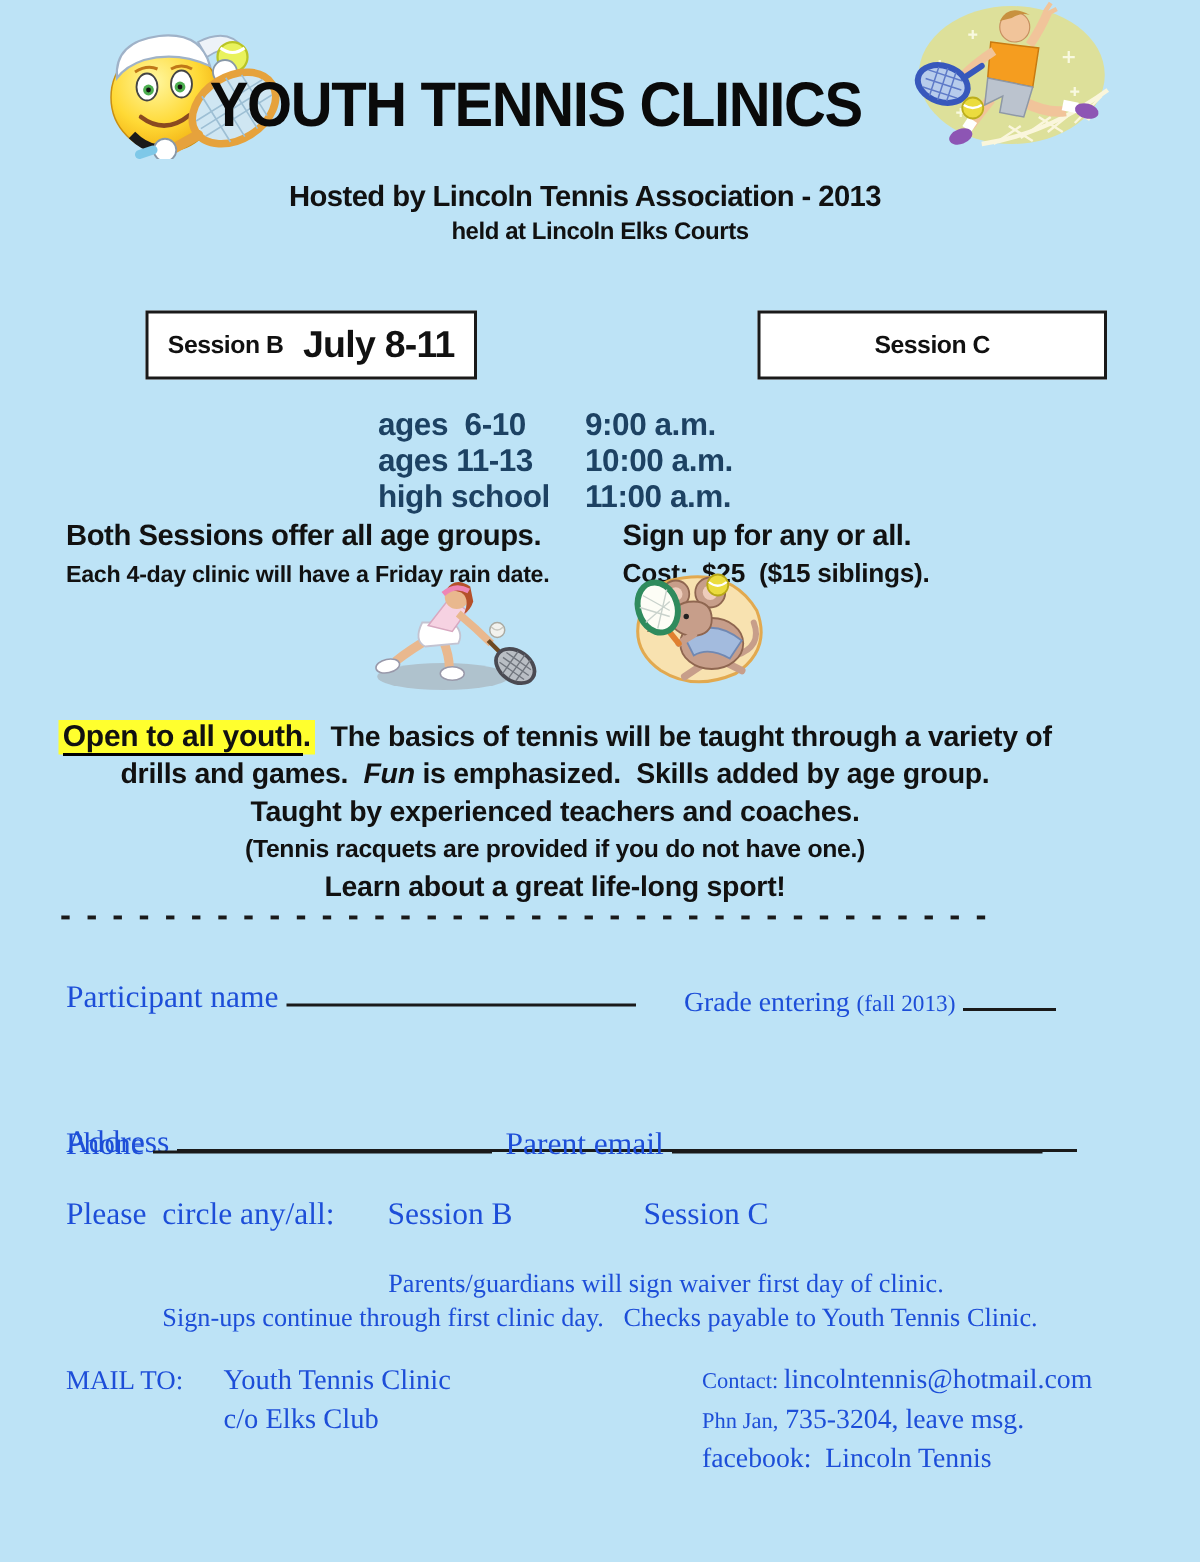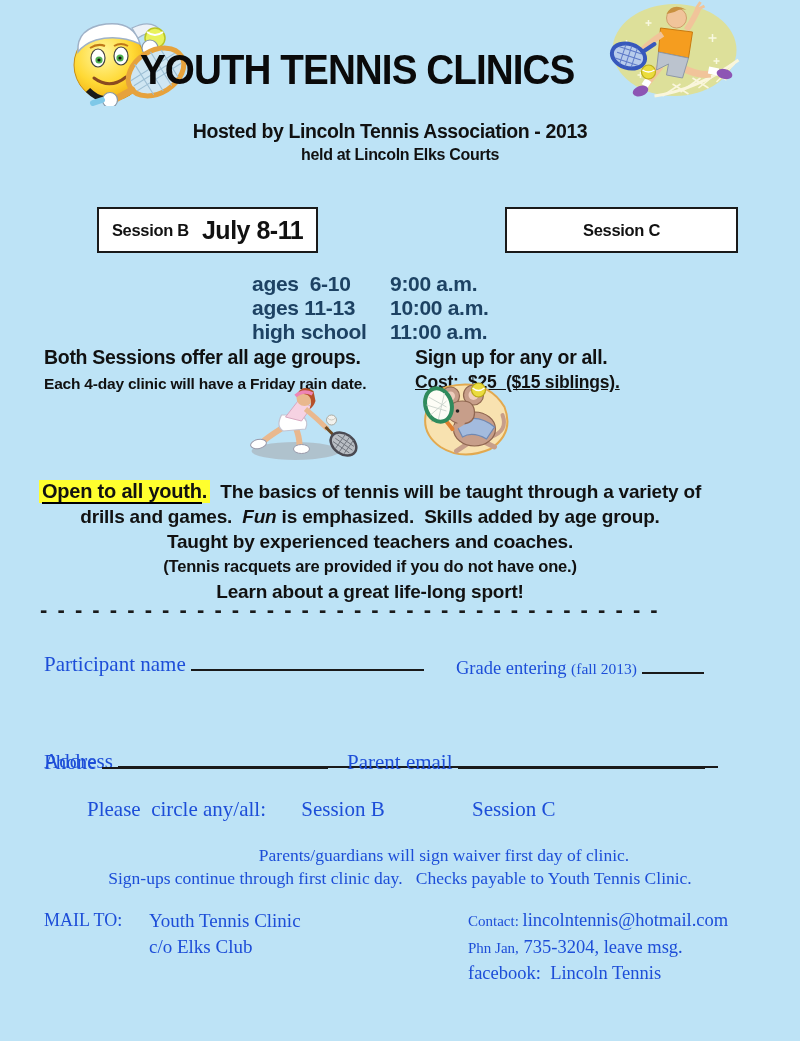--- a/index.html
+++ b/index.html
@@ -29,21 +29,21 @@
   
   .schedule { left:252px; top:272px; color:#1D4263; font-weight:700; font-size:21px; letter-spacing:-0.3px; }
   .schedule .row { line-height:24px; }
   .schedule .group { display:inline-block; width:138px; }
 
   
   .detail { top:346px; }
   .detail .d-head { font-weight:700; font-size:19.5px; letter-spacing:-0.3px; }
   .detail .d-note { font-weight:700; margin-top:6px; letter-spacing:-0.2px; }
   .detail-left { left:44px; } .detail-left .d-note { font-size:15.5px; }
-  .detail-right { left:415px; } .detail-right .d-note { font-size:17.5px; margin-top:3px;text-decoration:underline; }
+  .detail-right { left:415px; } .detail-right .d-note { font-size:17.5px; margin-top:3px; }
 
   
   .about { left:0; top:479px; width:740px; text-align:center; font-weight:700; font-size:19px;
            letter-spacing:-0.2px; }
   .about div { line-height:25px; white-space:nowrap; }
   .about .small-line { font-size:16.5px; }
   .hl { background:#FFFF2E; padding:0 3px 1px 3px; font-size:20px; }
   .hl .ul { border-bottom:2.5px solid #000; }
   .fun-italic { font-style:italic; }
 
@@ -52,21 +52,21 @@
 
   
   .serif { font-family:"Liberation Serif", serif; color:#1d4ed8; }
   .form-row { font-size:21px; }
   .blank { display:inline-block; border-bottom:2px solid #1a1a1a; height:19px; vertical-align:baseline; }
   .row-participant { left:44px; top:650px; }
   .grade-group { left:456px; top:653px; font-size:18.5px; }
   .grade-small { font-size:15.5px; }
   .row-address { left:44px; top:699px;margin-top:48px; }
   .row-phone { left:44px; top:748px; }
-  .row-circle { left:44px; top:797px;margin-left:43px; }
+  .row-circle { left:44px; top:797px; }
   .opt-b { margin-left:30px; }
   .opt-c { margin-left:82px; }
 
   .note { left:0; width:800px; text-align:center; font-size:17.5px; }
   .note1 { top:845px;padding-left:44px; } .note2 { top:868px; }
 
   
   .mail-label { left:44px; top:910px; font-size:18px; }
   .mail-addr { left:149px; top:908px; font-size:19px; line-height:25.5px; }
   .mail-addr sup { font-size:12px; }
@@ -253,21 +253,21 @@
   </div>
 
   <div class="abs serif form-row row-address">
     <span data-bind="form.address_label">Address</span>
     <span class="blank" style="width:600px;"></span>
   </div>
 
   <div class="abs serif form-row row-phone">
     <span data-bind="form.phone_label">Phone</span>
     <span class="blank" style="width:226px;"></span>
-    <span style="margin-left:14px;" data-bind="form.parent_email_label">Parent email</span>
+    <span style="margin-left:4px;" data-bind="form.parent_email_label">Parent email</span>
     <span class="blank" style="width:247px;"></span>
   </div>
 
   <div class="abs serif form-row row-circle">
     <span data-bind="form.circle_prompt">Please  circle any/all:</span>
     <span class="opt-b" data-bind="form.option_b">Session B</span>
     <span class="opt-c" data-bind="form.option_c">Session C</span>
   </div>
 
   <div class="abs serif note note1" data-bind="notes.waiver">Parents/guardians will sign waiver first day of clinic.</div>

